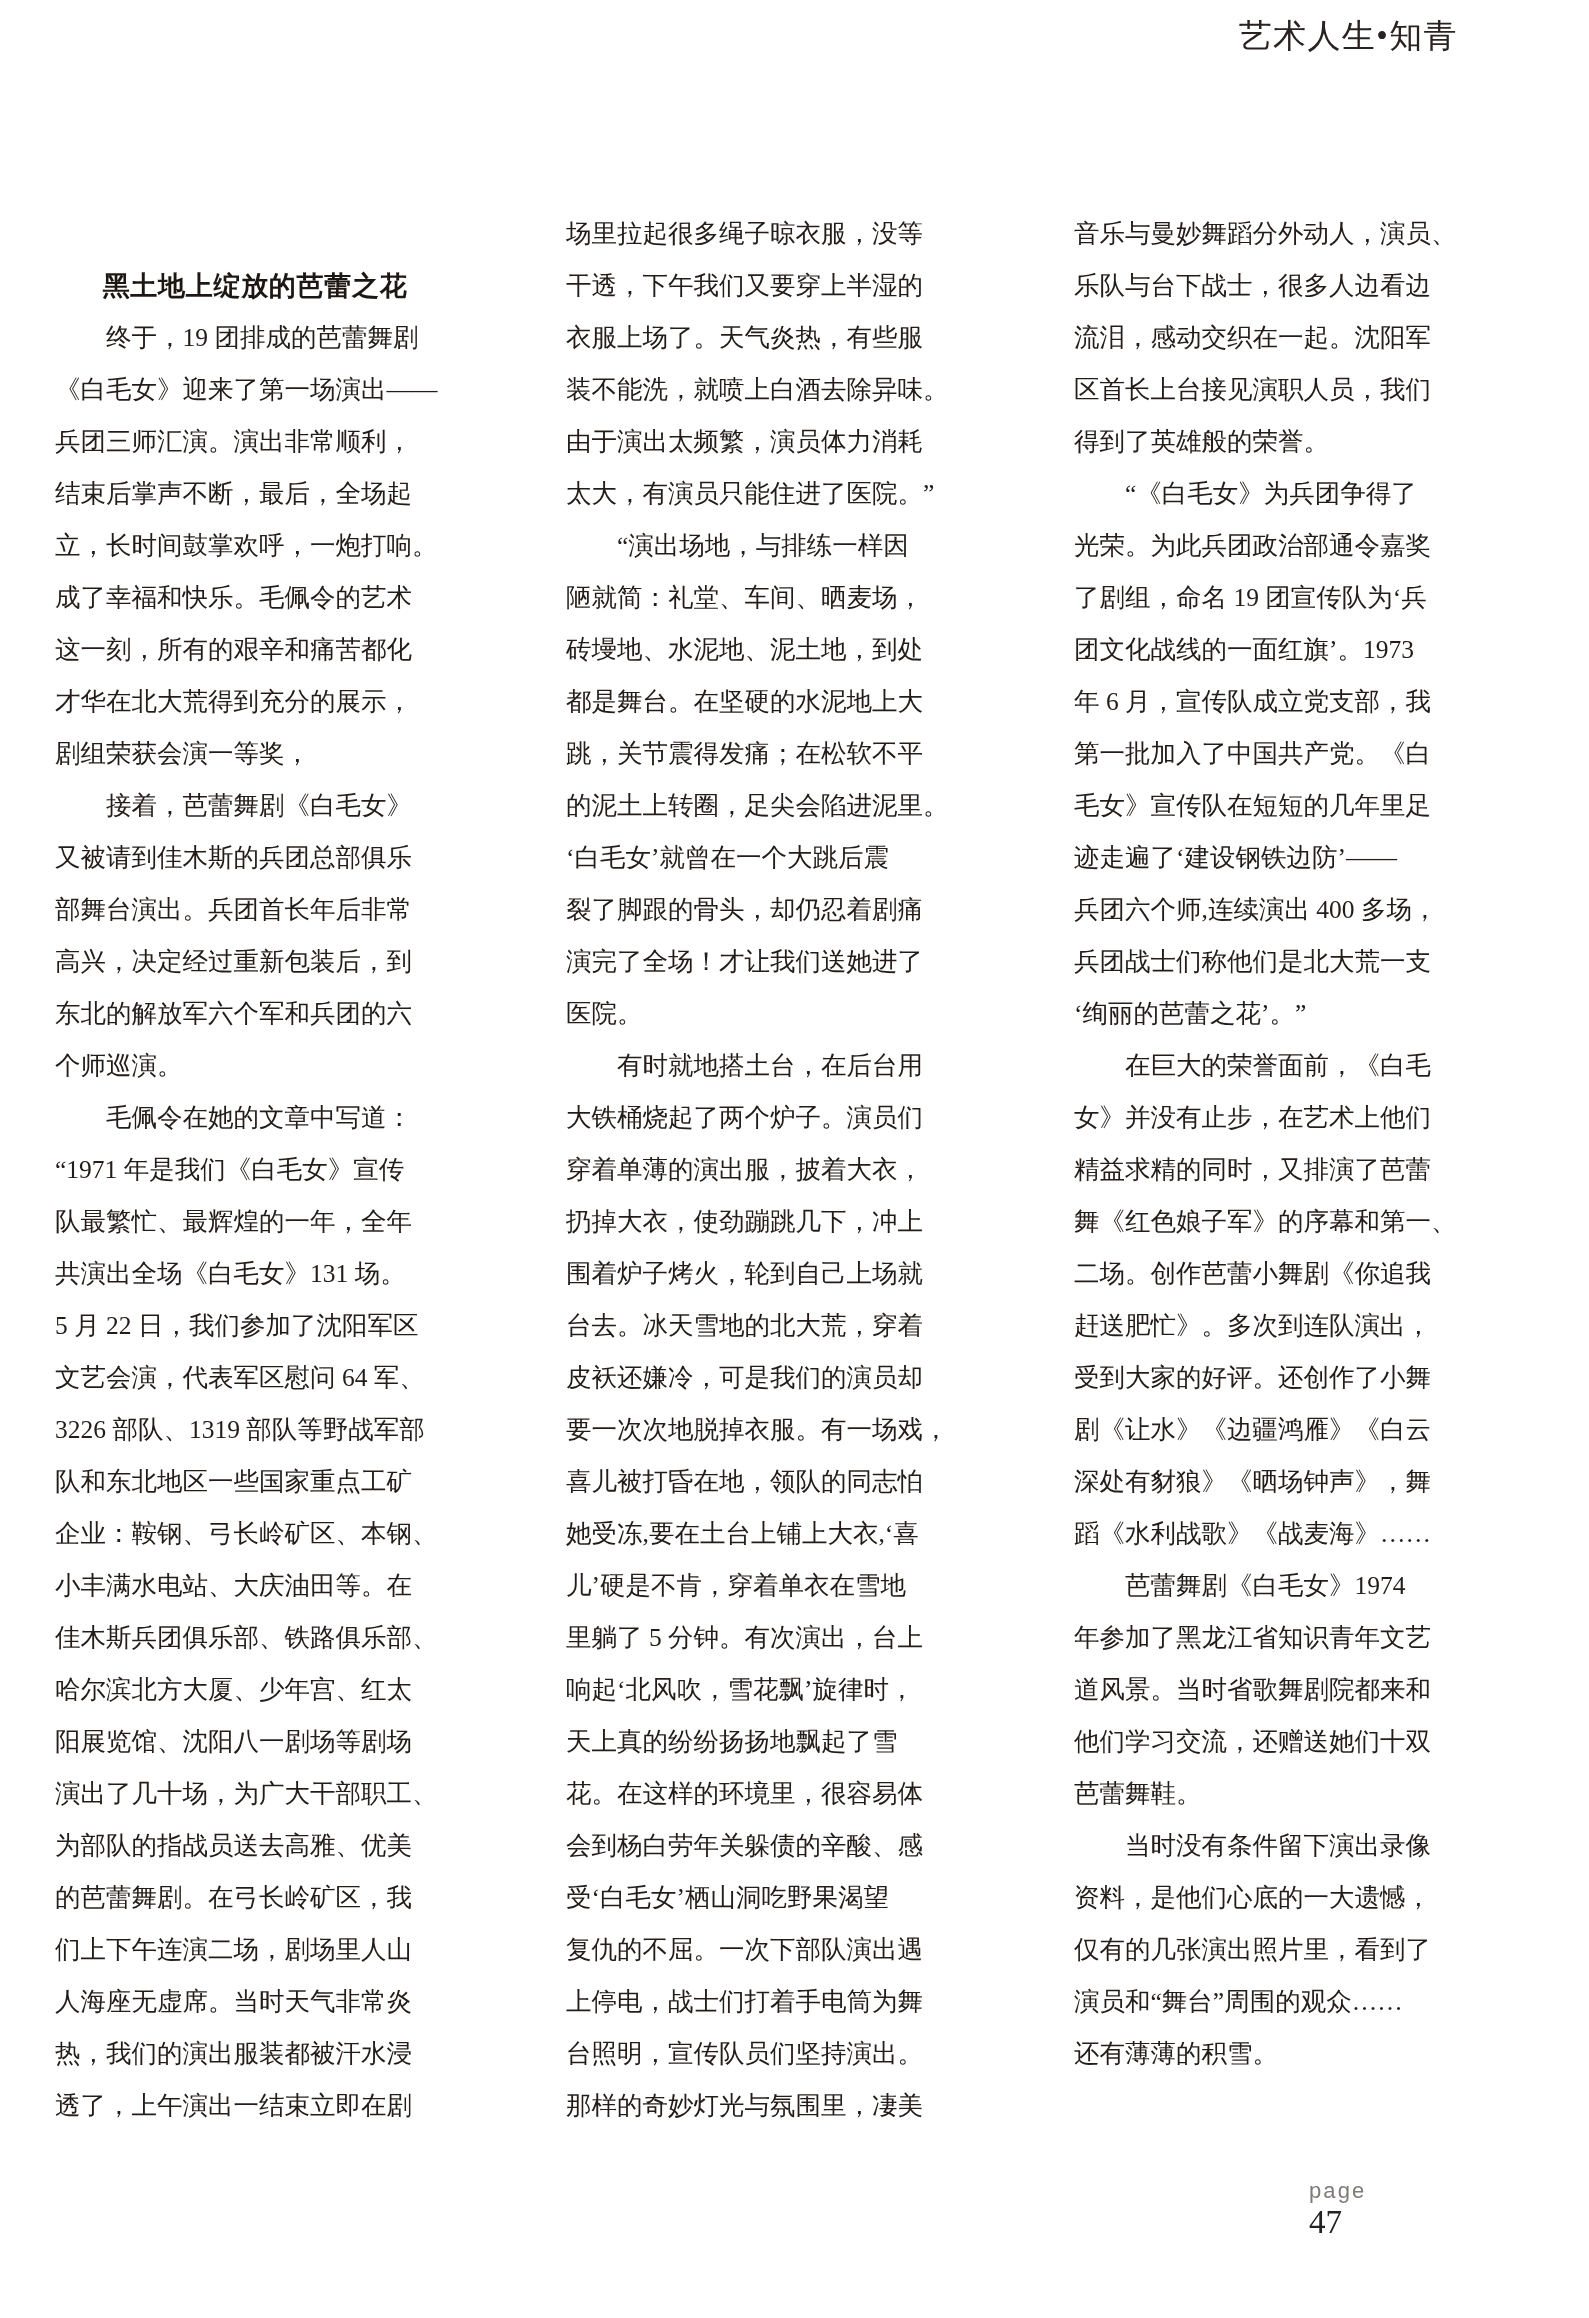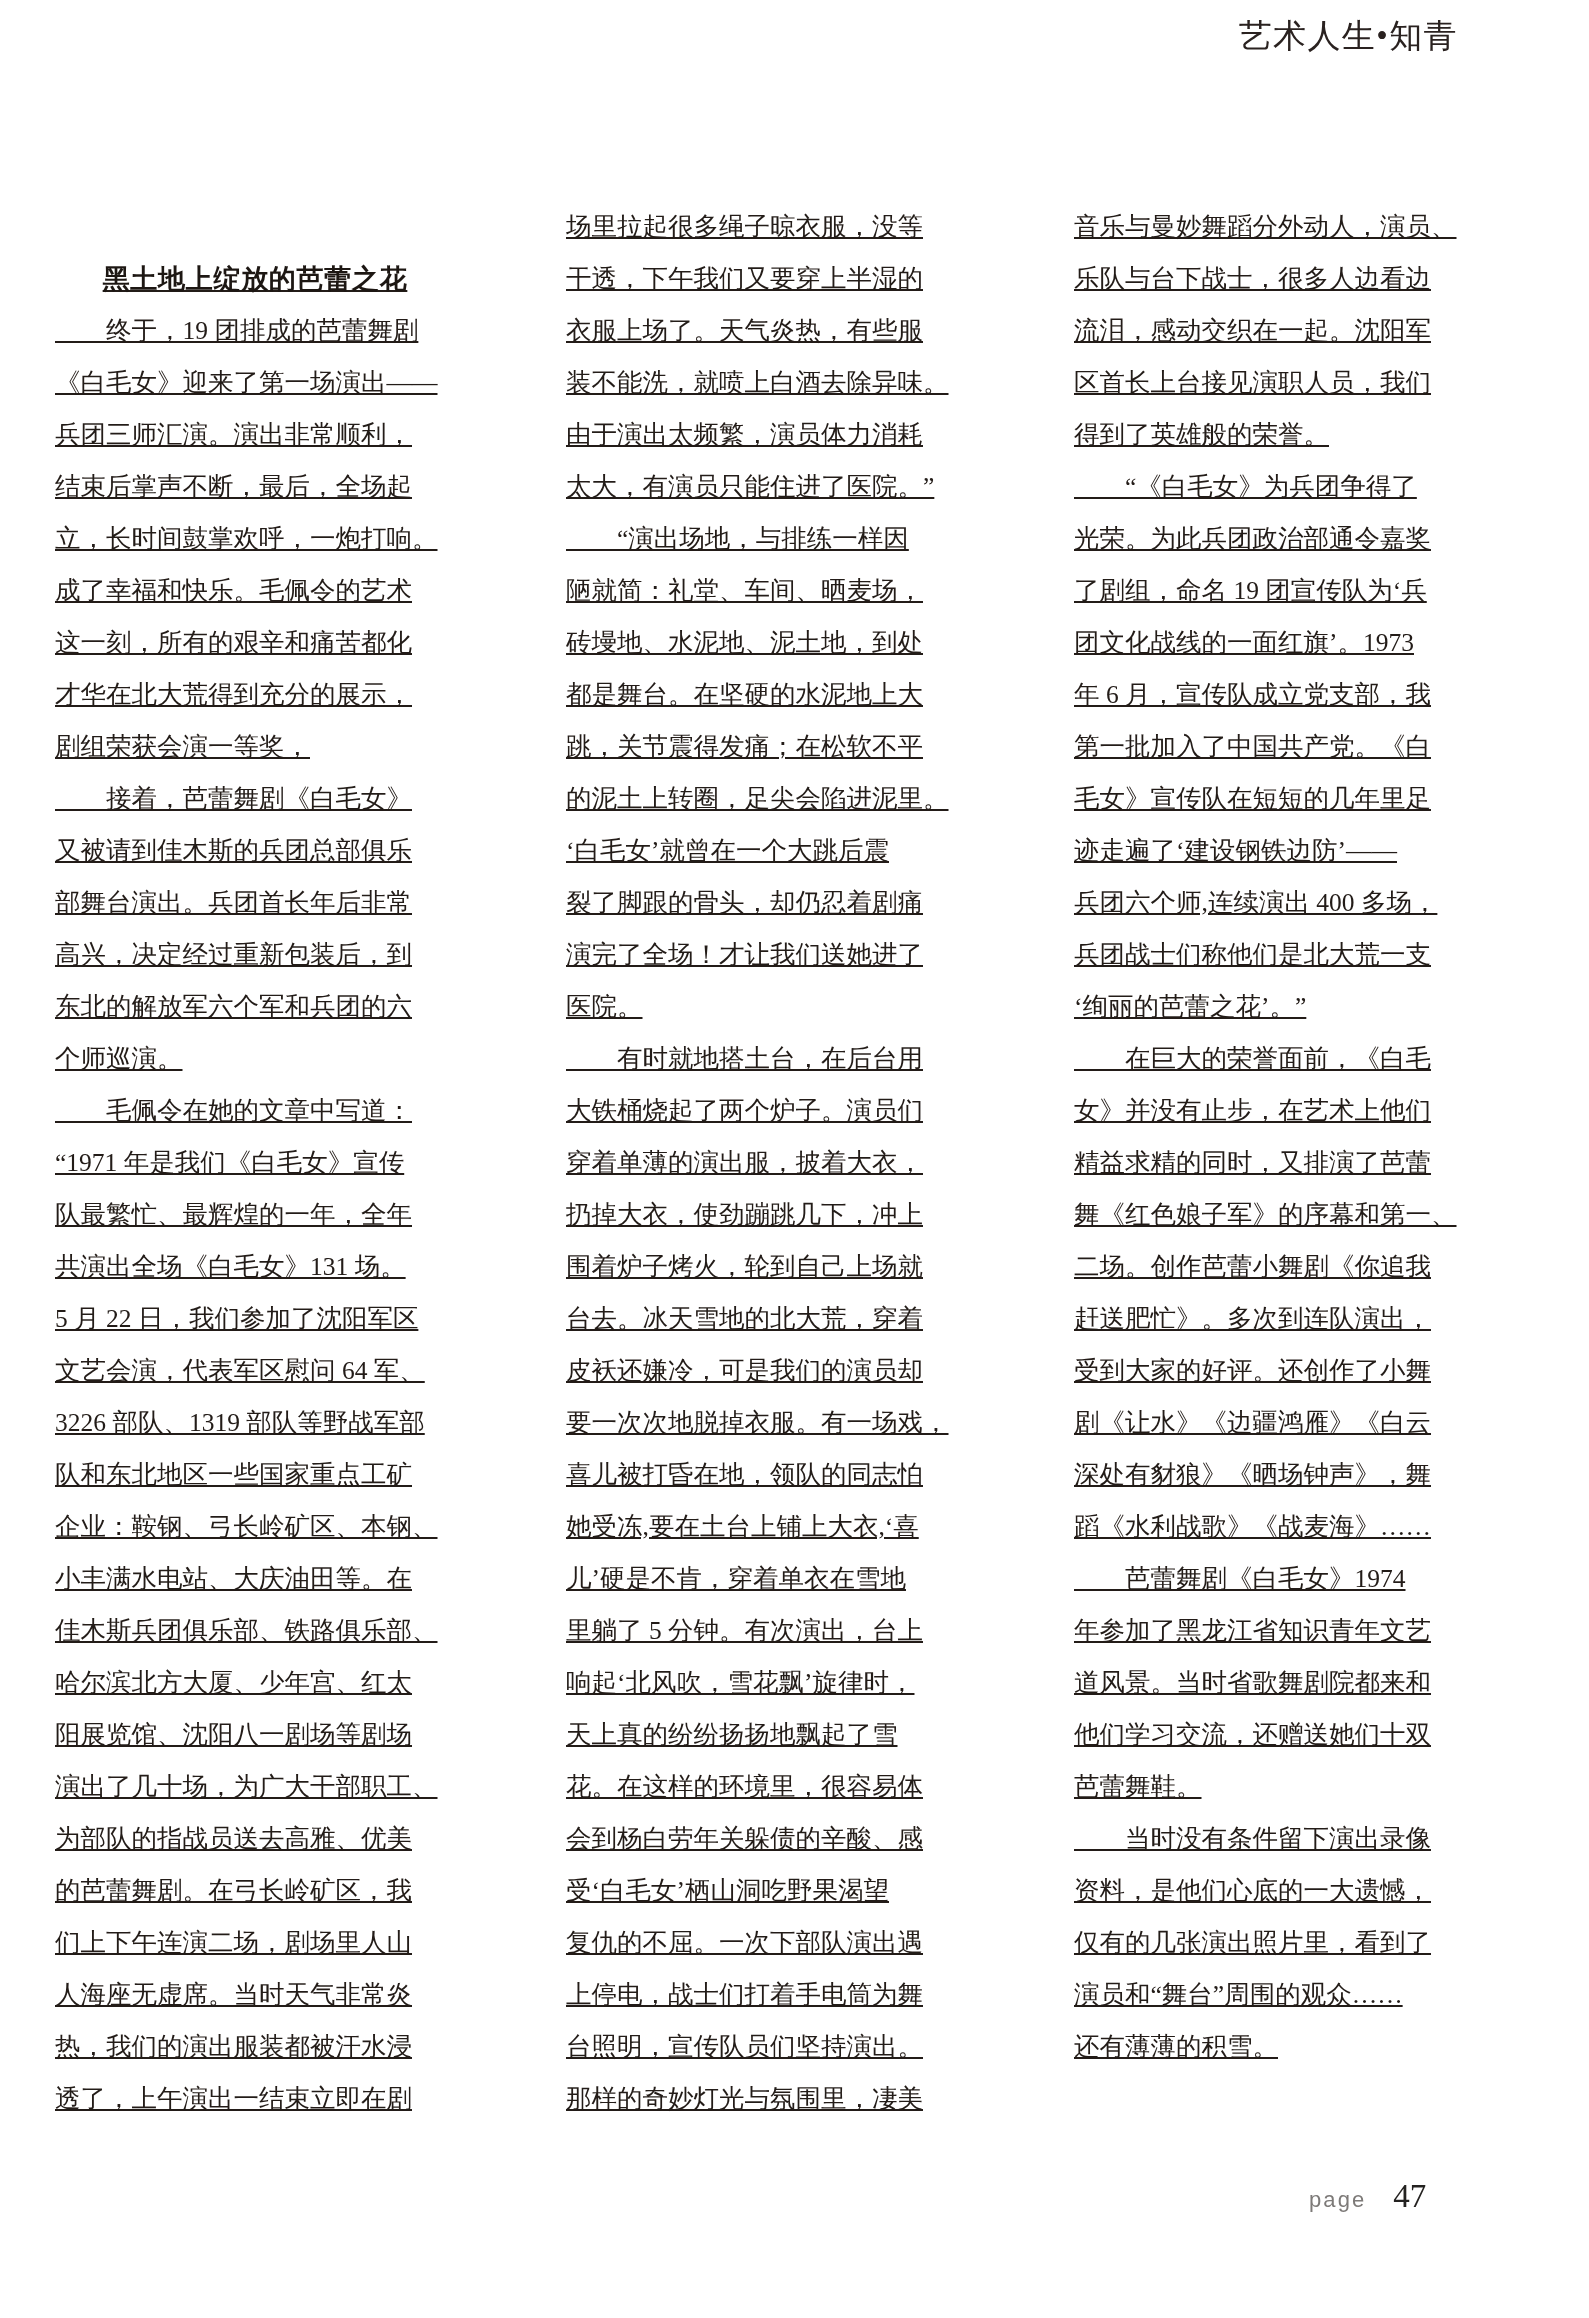--- a/index.html
+++ b/index.html
@@ -17,23 +17,22 @@
     top: 14px;
     right: 131px;
     font-size: 33px;
     letter-spacing: 1.4px;
     color: #2a2220;
     font-weight: normal;
     white-space: nowrap;
   }
   .col {
     position: absolute;
-    top: 201px;
+    top: 208px;
     width: 400px;
-    text-decoration: underline;
   }
   .col-1 { left: 55px; }
   .col-2 { left: 566px; }
   .col-3 { left: 1074px; }
   .line {
     height: 52px;
     line-height: 52px;
     font-size: 25.5px;
     white-space: nowrap;
     color: #231c18;
@@ -46,21 +45,22 @@
     text-align: center;
     letter-spacing: 0.7px;
     color: #1d1713;
   }
   .page-footer {
     position: absolute;
     top: 2178px;
     left: 1309px;
     display: flex;
     align-items: baseline;
-    gap: 27px;
+    gap: 0;
+    flex-direction: column;
   }
   .page-word {
     font-family: "Liberation Sans", "DejaVu Sans", sans-serif;
     font-size: 22px;
     letter-spacing: 2.1px;
     color: #7d7a78;
   }
   .page-num {
     font-family: "Liberation Serif", "DejaVu Serif", serif;
     font-size: 33px;

